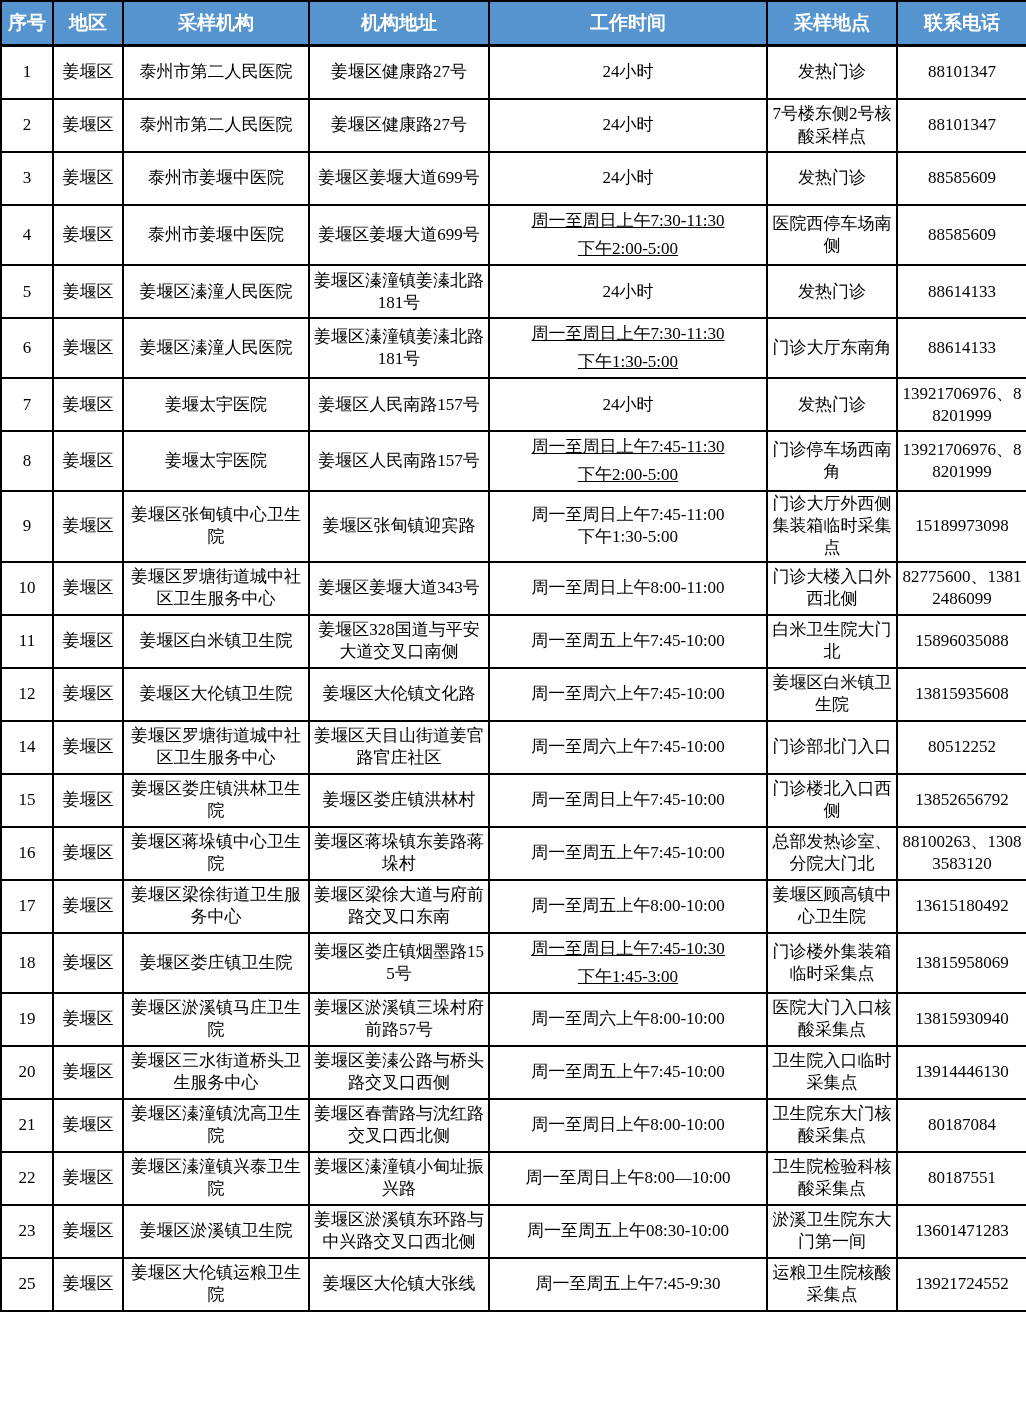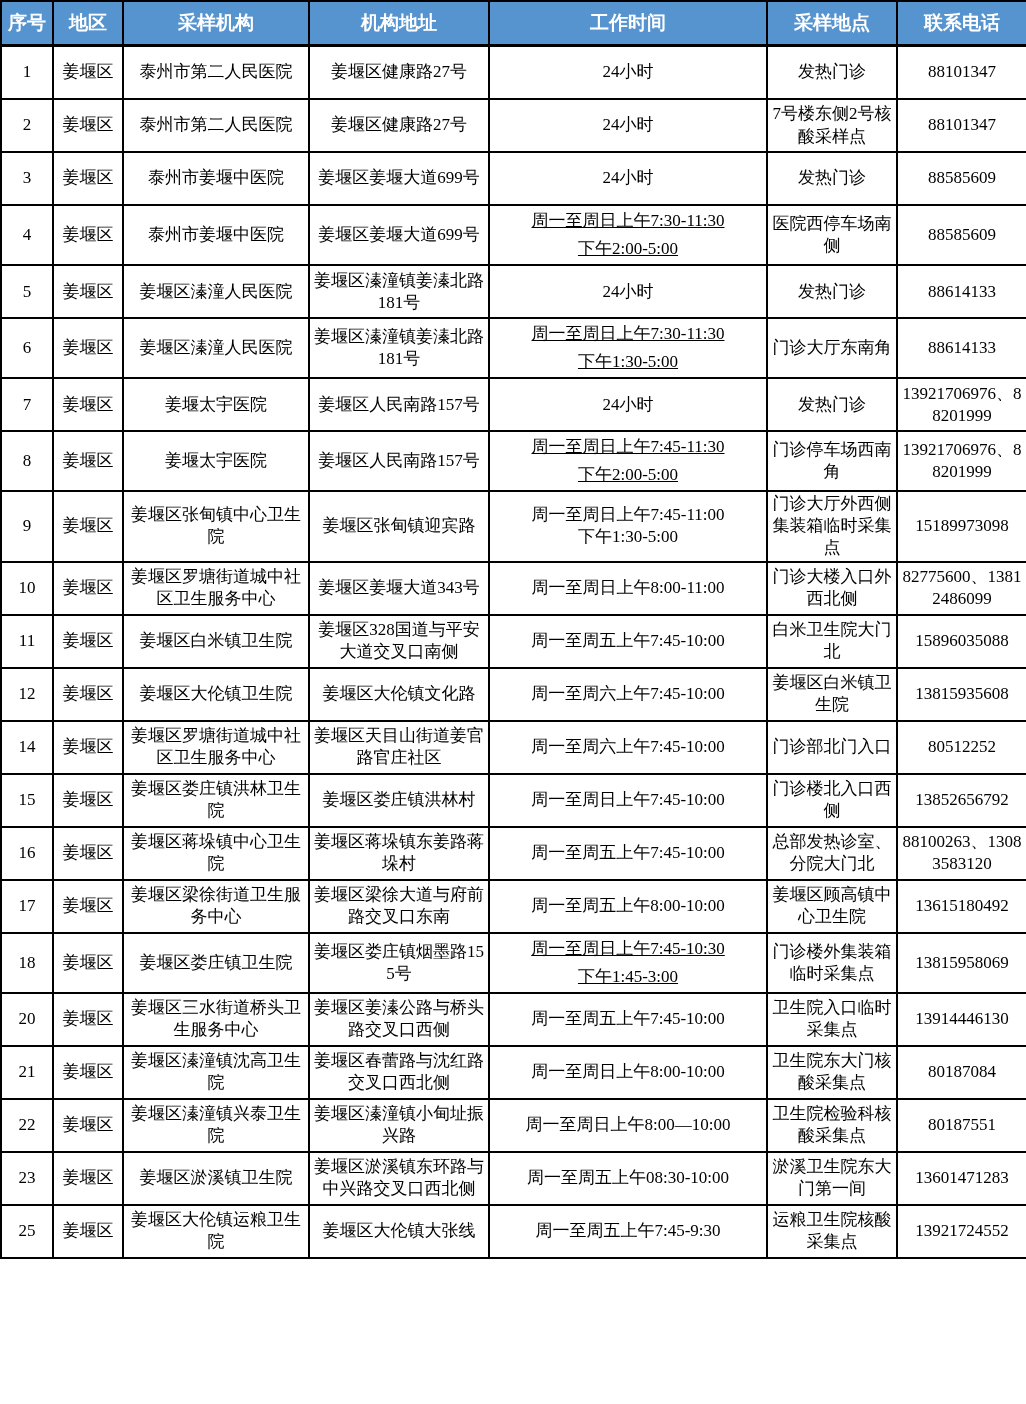--- a/index.html
+++ b/index.html
@@ -223,20 +223,29 @@
         <td class="col-index">18</td>
         <td class="col-region">姜堰区</td>
         <td class="col-organization">姜堰区娄庄镇卫生院</td>
         <td class="col-address">姜堰区娄庄镇烟墨路155号</td>
         <td class="col-work-time col-time spread">周一至周日上午7:45-10:30
 下午1:45-3:00</td>
         <td class="col-site">门诊楼外集装箱临时采集点</td>
         <td class="col-phone">13815958069</td>
       </tr>
       <tr>
+        <td class="col-index">19</td>
+        <td class="col-region">姜堰区</td>
+        <td class="col-organization">姜堰区淤溪镇马庄卫生院</td>
+        <td class="col-address">姜堰区淤溪镇三垛村府前路57号</td>
+        <td class="col-work-time col-time">周一至周六上午8:00-10:00</td>
+        <td class="col-site">医院大门入口核酸采集点</td>
+        <td class="col-phone">13815930940</td>
+      </tr>
+      <tr>
         <td class="col-index">20</td>
         <td class="col-region">姜堰区</td>
         <td class="col-organization">姜堰区三水街道桥头卫生服务中心</td>
         <td class="col-address">姜堰区姜溱公路与桥头路交叉口西侧</td>
         <td class="col-work-time col-time">周一至周五上午7:45-10:00</td>
         <td class="col-site">卫生院入口临时采集点</td>
         <td class="col-phone">13914446130</td>
       </tr>
       <tr>
         <td class="col-index">21</td>

